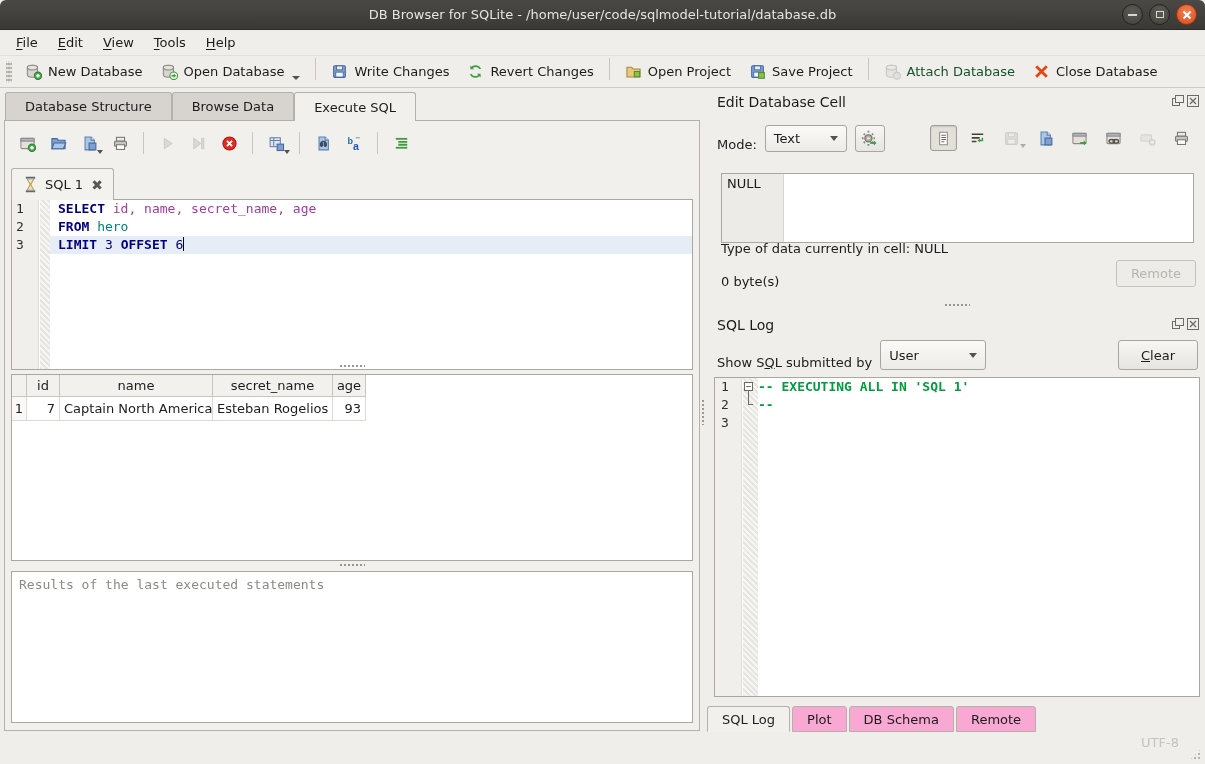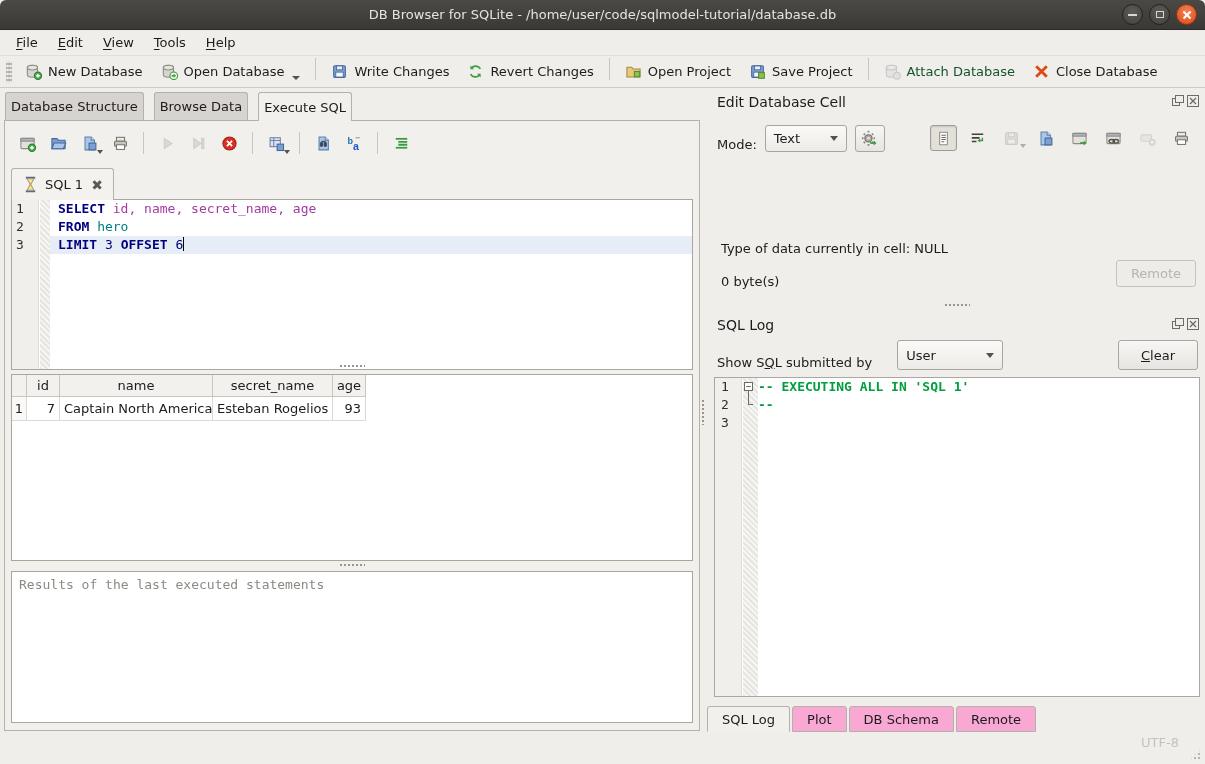--- a/index.html
+++ b/index.html
@@ -35,22 +35,22 @@
   .tb-btn.disabled{color:#14532d}
   .tb-sep{width:1px;height:22px;background:#c9c5bf;margin:0 6px}
   .icon{display:inline-flex;width:17px;height:17px;flex:none}
   .icon svg{width:100%;height:100%}
   .icon.disabled{opacity:.4;filter:grayscale(1)}
   .dd{width:0;height:0;border-left:4px solid transparent;border-right:4px solid transparent;border-top:4px solid #55524c;margin-left:2px;align-self:flex-end;margin-bottom:6px}
 
   
   .left-region{position:absolute;left:0;top:88px;width:703px;height:647px}
   .main-tabbar{position:absolute;left:5px;top:4px;height:29px;display:flex;z-index:3}
-  .tab{height:28px;padding:0 5px;display:flex;align-items:center;background:#d7d3ce;
-    border:1px solid #b4b0aa;border-bottom:none;border-radius:3px 3px 0 0;margin-right:10px;position:relative}
+  .tab{height:28px;padding:0 19px;display:flex;align-items:center;background:#d7d3ce;
+    border:1px solid #b4b0aa;border-bottom:none;border-radius:3px 3px 0 0;margin-right:0;position:relative}
   .tab.active{background:#f2f0ed;height:29px;z-index:4}
   .pane{position:absolute;left:4px;top:32px;width:696px;height:611px;background:#f2f0ed;border:1px solid #b4b0aa;z-index:2}
 
   
   .ed-toolbar{position:absolute;left:8px;top:8px;height:28px;display:flex;align-items:center;gap:3px}
   .tool{width:28px;height:26px;display:flex;align-items:center;justify-content:center;border-radius:3px;position:relative}
   .tool .dd{position:absolute;right:0px;bottom:2px;border-left:3px solid transparent;border-right:3px solid transparent;border-top:4px solid #55524c;margin:0}
 
   
   .subtab{position:absolute;left:6px;top:47px;height:32px;display:flex;align-items:center;gap:6px;
@@ -546,20 +546,23 @@
           <span class="icon">
             <svg viewBox="0 0 16 16">
               <rect x="4.2" y="2.2" width="7.6" height="3.6" fill="#eceae6" stroke="#7a776f"></rect>
               <rect x="2.4" y="5.8" width="11.2" height="4.8" rx="1" fill="#c9c6c0" stroke="#7a776f"></rect>
               <rect x="4.2" y="9.2" width="7.6" height="4.4" fill="#fff" stroke="#7a776f"></rect>
             </svg>
           </span>
         </div>
       </div>
 
+    <div class="cell-edit">
+      <div class="cgutter">NULL</div>
+    </div>
 
     <div class="row-flex" style="left:14px;top:153px">Type of data currently in cell: NULL</div>
     <div class="row-flex" style="left:14px;top:186px">0 byte(s)</div>
     <div class="btn disabled" style="position:absolute;left:409px;top:172px;width:80px">Remote</div>
 
     <div class="hsplit" style="left:7px;top:213px;width:486px">
         <div class="dots-h"></div>
       </div>
 
     <div class="dock-title" style="left:10px;top:227px">SQL Log</div>
@@ -571,21 +574,21 @@
           </svg>
         </span>
       <span class="dock-btn">
           <svg viewBox="0 0 12 12">
             <rect x="0.5" y="0.5" width="11" height="11" fill="none" stroke="#6e6b65"></rect>
             <path d="M3 3l6 6M9 3l-6 6" stroke="#6e6b65" stroke-width="1.3"></path>
           </svg>
         </span>
     </div>
 
-    <div class="row-flex" style="left:10px;top:252px;height:30px;gap:25px;width:481px">
+    <div class="row-flex" style="left:10px;top:252px;height:30px;gap:8px;width:481px">
       <span id="log-filter-label">Show S<u>Q</u>L submitted by</span>
       <div class="combo" style="width:106px;height:30px">
         <span>User</span>
         <span class="arrow"></span>
       </div>
       <div style="flex:1"></div>
       <div class="btn" style="width:80px;height:30px" id="clear-btn"><u>C</u>lear</div>
     </div>
 
     <div class="log-editor">

